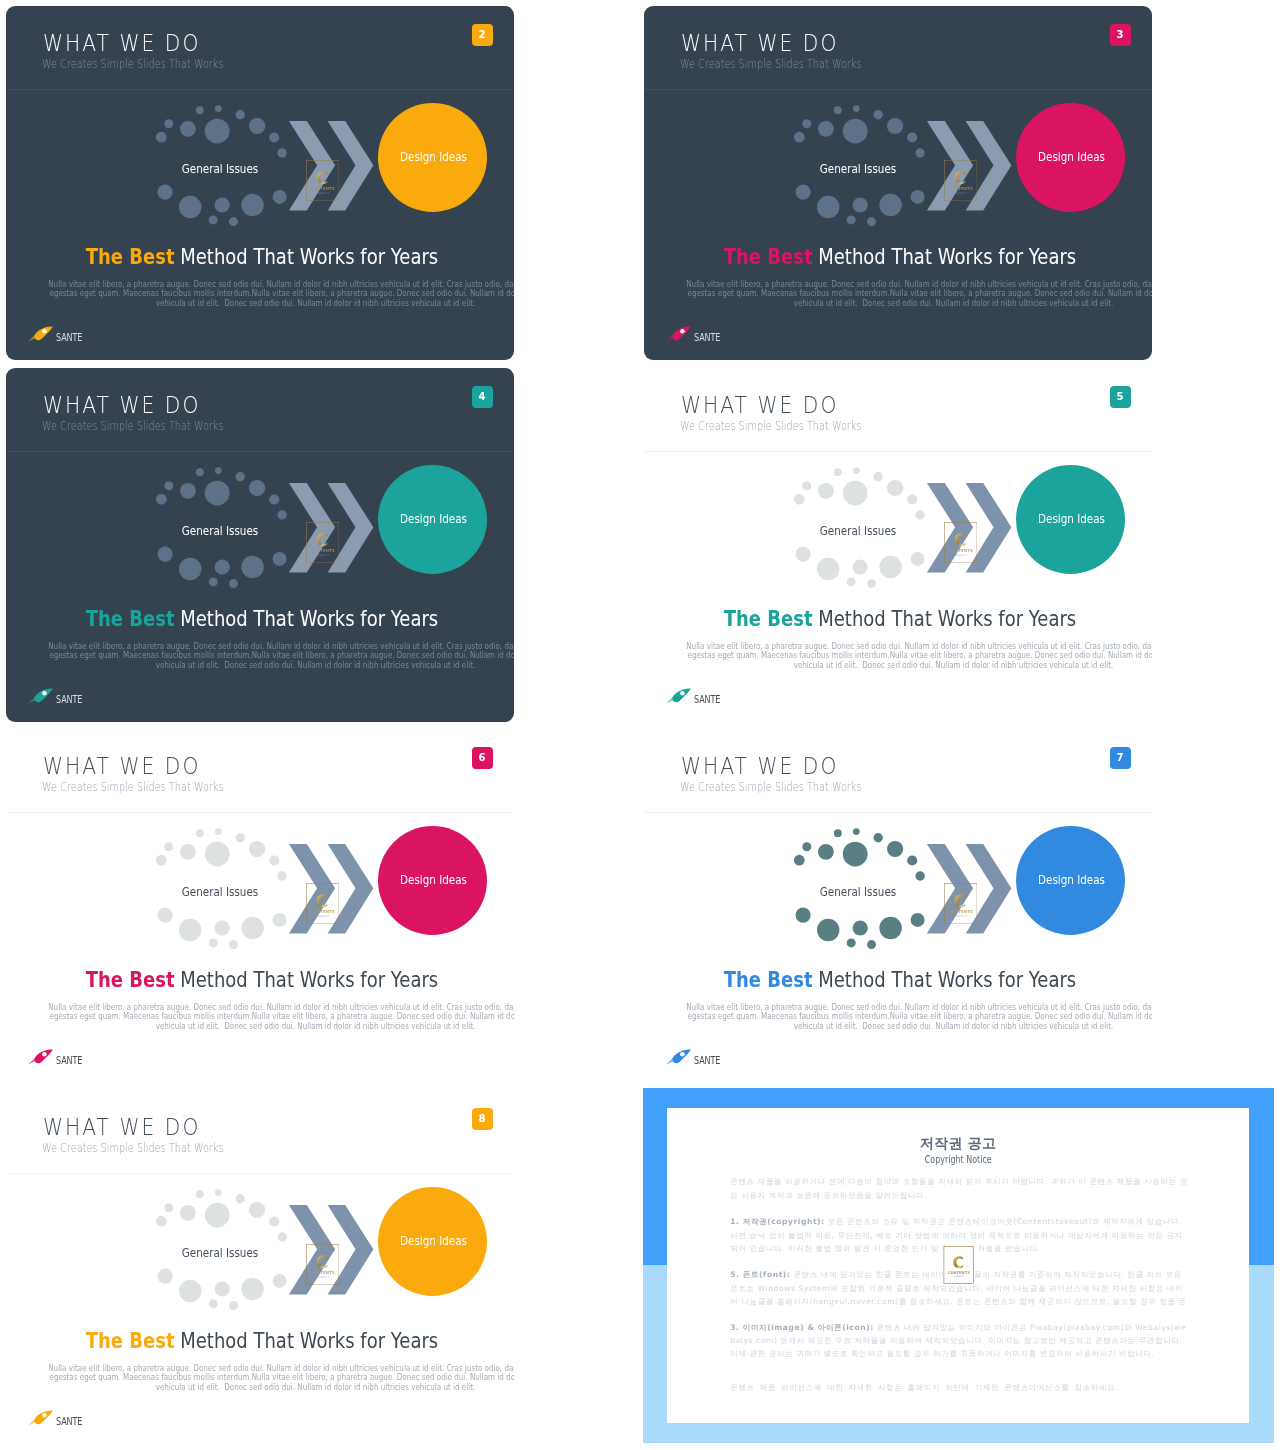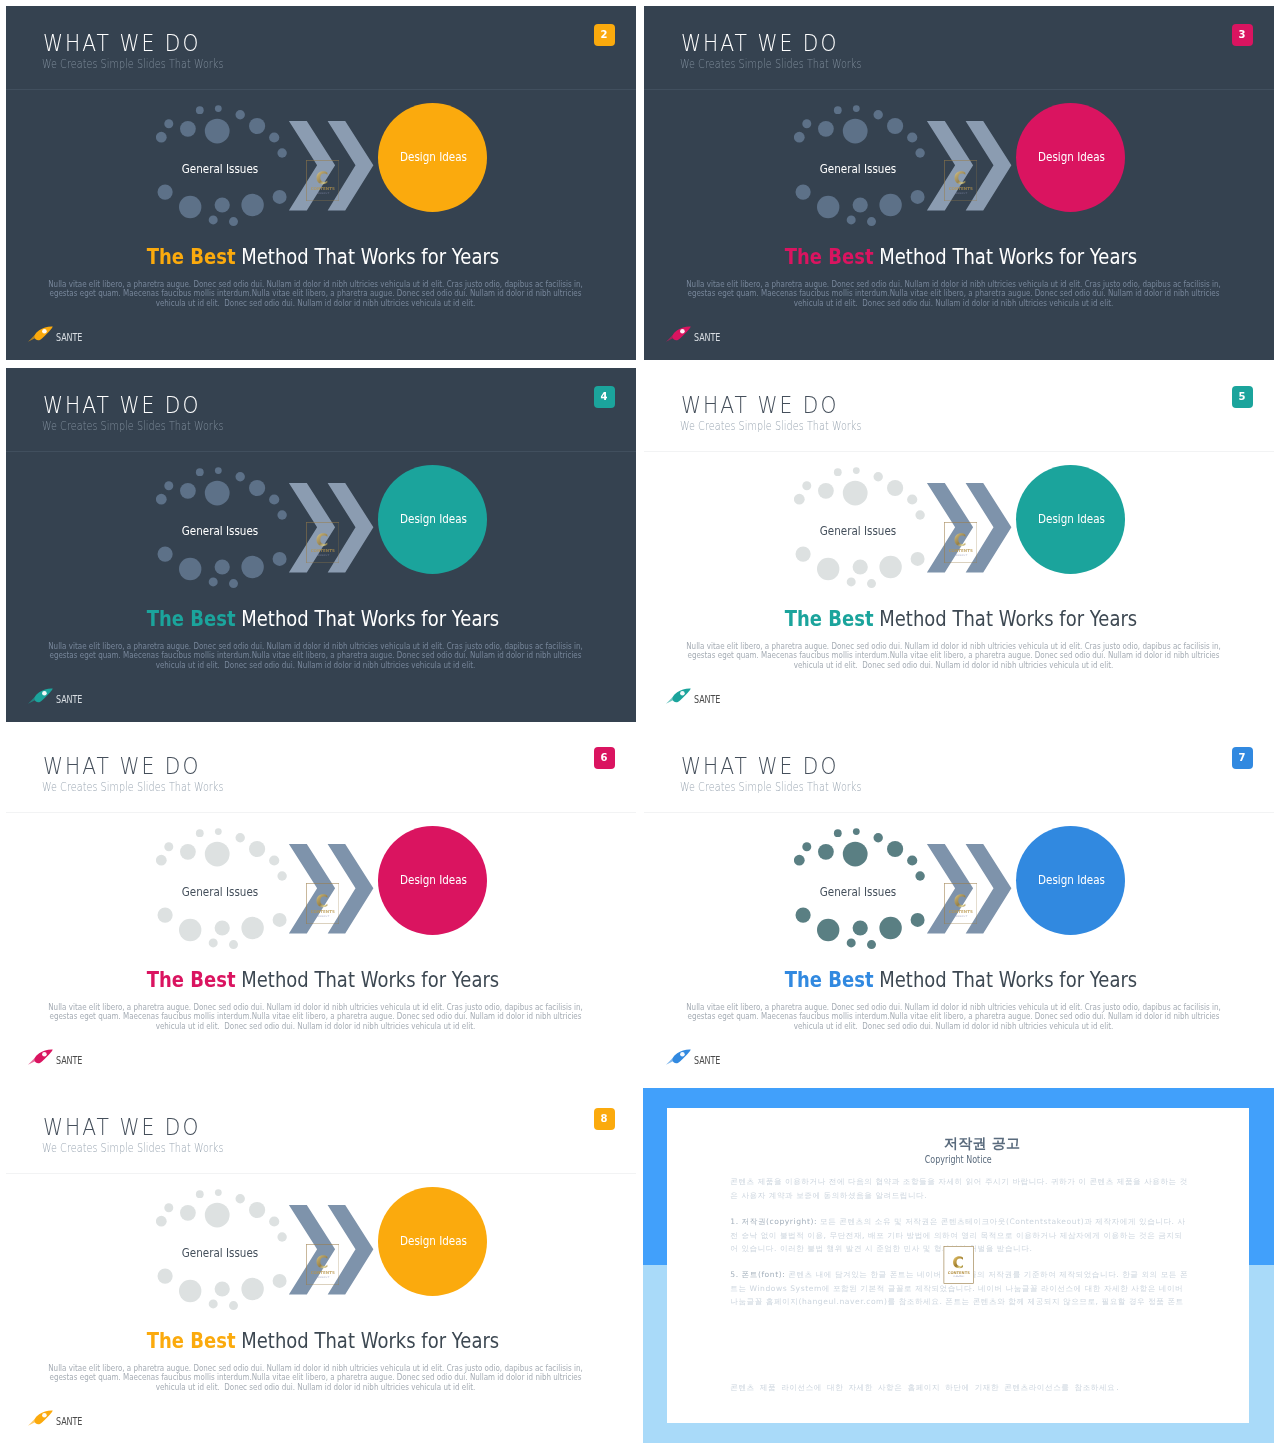--- a/index.html
+++ b/index.html
@@ -2,21 +2,21 @@
 <html><head>
 <meta charset="utf-8">
 <title>What We Do - Slide Deck</title>
 <style>
   html,body{margin:0;padding:0;}
   body{width:1280px;height:1450px;background:#ffffff;
        font-family:"Liberation Sans",sans-serif;overflow:hidden;
        -webkit-font-smoothing:antialiased;}
   .deck{position:relative;width:1280px;height:1450px;}
 
-  .slide{position:absolute;width:630px;height:354px;overflow:hidden;box-sizing:border-box;}
+  .slide{position:absolute;width:508px;height:354px;overflow:hidden;box-sizing:border-box;border-radius:9px;}
   .slide.dark{background:#354250;}
   .slide.light{background:#ffffff;}
 
   
   .s-head{position:absolute;left:0;top:0;width:100%;height:83px;box-sizing:border-box;}
   .s-title{position:absolute;left:37px;top:26px;font-size:23.7px;letter-spacing:2.35px;
            font-family:"DejaVu Sans",sans-serif;font-weight:300;
            line-height:1;white-space:nowrap;transform:scaleX(0.8558);
            transform-origin:left top;}
   .dark .s-title{color:#ffffff;}
@@ -82,27 +82,27 @@
                   transform:scaleX(0.82);transform-origin:left top;}
   .dark .s-logo .lg-txt{color:#d9dee3;}
   .light .s-logo .lg-txt{color:#4a4a4a;}
 
   
   .cslide{position:absolute;background:#ffffff;overflow:hidden;}
   .cs-blue{position:absolute;left:0;top:0;width:100%;height:100%;background:#41a0fb;}
   .cs-lblue{position:absolute;left:0;bottom:0;width:100%;background:#a9daf9;}
   .cs-card{position:absolute;background:#ffffff;}
   .cs-h1{text-align:center;font-size:14px;font-weight:700;color:#5a6b7d;letter-spacing:0.2px;
-         line-height:1;font-family:"DejaVu Sans",sans-serif;padding-left:24px;}
+         line-height:1;font-family:"DejaVu Sans",sans-serif;}
   .cs-h2{text-align:center;font-size:9.6px;color:#5a6b7d;letter-spacing:0;
          line-height:1;font-family:"DejaVu Sans",sans-serif;transform:scaleX(0.83);}
   .cs-p{font-size:7.6px;line-height:13.15px;color:#ccd5de;
         font-family:"DejaVu Sans",sans-serif;letter-spacing:0.55px;
         overflow:hidden;word-break:break-all;}
-  .cs-p b{color:#a4b0bc;font-weight:400;}
+  .cs-p b{color:#a4b0bc;font-weight:700;}
   .cs-wm{position:absolute;}
 </style>
 </head>
 <body>
 
 <div class="deck">
     <div class="slide dark" style="left: 6px; top: 6px;">
       <div class="s-head">
         <div class="s-title">WHAT WE DO</div>
         <div class="s-sub">We Creates Simple Slides That Works</div>
@@ -531,20 +531,21 @@
     </div>
     <div class="cslide" style="left: 643px; top: 1088px; width: 631px; height: 355px;">
       <div class="cs-blue"></div>
       <div class="cs-lblue" style="height: 177.6px;"></div>
       <div class="cs-card" style="left: 23.9px; top: 20.4px; width: 582.5px; height: 314.7px;">
         <div class="cs-h1" style="position: absolute; left: 0px; top: 28.1px; width: 100%;">저작권 공고</div>
         <div class="cs-h2" style="position: absolute; left: 0px; top: 47.1px; width: 100%;">Copyright Notice</div>
         <div class="cs-p" style="position: absolute; left: 63.4px; top: 67.1px; width: 459.4px; height: 27px;">콘텐츠 제품을 이용하거나 전에 다음의 협약과 조항들을 자세히 읽어 주시기 바랍니다. 귀하가 이 콘텐츠 제품을 사용하는 것은 사용자 계약과 보증에 동의하셨음을 알려드립니다.</div>
         <div class="cs-p" style="position: absolute; left: 63.4px; top: 107.1px; width: 459.4px; height: 40px;"><b>1. 저작권(copyright):</b><span> 모든 콘텐츠의 소유 및 저작권은 콘텐츠테이크아웃(Contentstakeout)과 제작자에게 있습니다. 사전 승낙 없이 불법적 이용, 무단전재, 배포 기타 방법에 의하여 영리 목적으로 이용하거나 제삼자에게 이용하는 것은 금지되어 있습니다. 이러한 불법 행위 발견 시 준엄한 민사 및 형사상의 처벌을 받습니다.</span></div>
         <div class="cs-p" style="position: absolute; left: 63.4px; top: 160.1px; width: 459.4px; height: 40px;"><b>5. 폰트(font):</b><span> 콘텐츠 내에 담겨있는 한글 폰트는 네이버 나눔글꼴의 저작권를 기준하여 제작되었습니다. 한글 외의 모든 폰트는 Windows System에 포함된 기본적 글꼴로 제작되었습니다. 네이버 나눔글꼴 라이선스에 대한 자세한 사항은 네이버 나눔글꼴 홈페이지(hangeul.naver.com)를 참조하세요. 폰트는 콘텐츠와 함께 제공되지 않으므로, 필요할 경우 정품 폰트를 구입하거나 다른 폰트로 변경하여 사용하시기 바랍니다.</span></div>
+        <div class="cs-p" style="position: absolute; left: 63.4px; top: 212.6px; width: 459.4px; height: 40px;"><b>3. 이미지(image) &amp; 아이콘(icon):</b><span> 콘텐츠 내에 담겨있는 이미지와 아이콘은 Pixabay(pixabay.com)와 Webalys(webalys.com) 등에서 제공한 무료 저작물을 이용하여 제작되었습니다. 이미지는 참고로만 제공되고 콘텐츠와는 무관합니다. 이에 관한 권리는 귀하가 별도로 확인하고 필요할 경우 허가를 취득하거나 이미지를 변경하여 사용하시기 바랍니다.</span></div>
         <div class="cs-p" style="position: absolute; left: 63.4px; top: 274px; width: 459.4px; height: 14px; font-family: Liberation Mono, monospace;">콘텐츠 제품 라이선스에 대한 자세한 사항은 홈페이지 하단에 기재한 콘텐츠라이선스를 참조하세요.</div>
         <div class="cs-wm" style="left: 276.1px; top: 137.7px; width: 31.5px; height: 37.8px; background: rgb(255, 255, 255);"><svg width="31.5" height="37.8" viewBox="0 0 34 42" style="opacity: 1;">
             <defs>
               <linearGradient id="wmg8" x1="0" y1="0" x2="0.9" y2="1">
                 <stop offset="0%" stop-color="#efe0a2"></stop>
                 <stop offset="28%" stop-color="#c9a64e"></stop>
                 <stop offset="62%" stop-color="#9d7c2e"></stop>
                 <stop offset="85%" stop-color="#e6d98f"></stop>
                 <stop offset="100%" stop-color="#8a6b22"></stop>
               </linearGradient>

